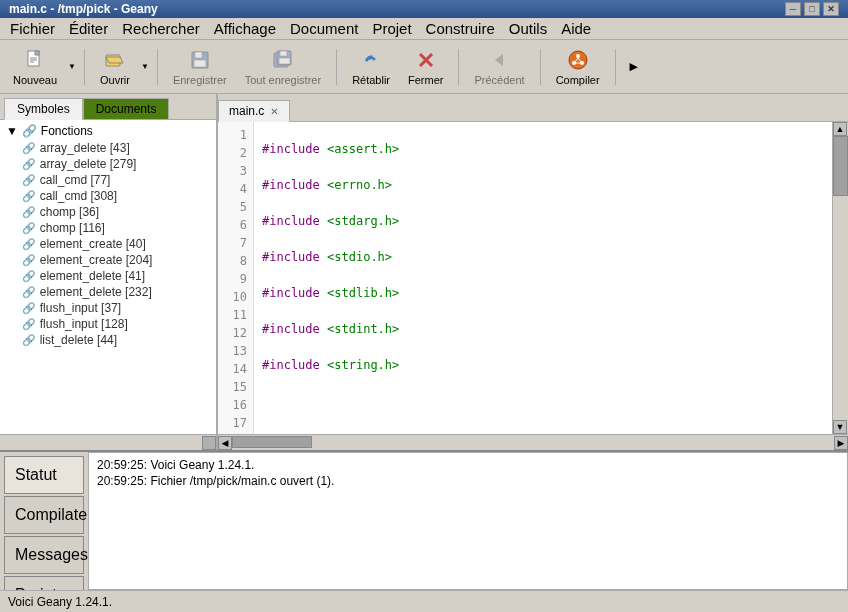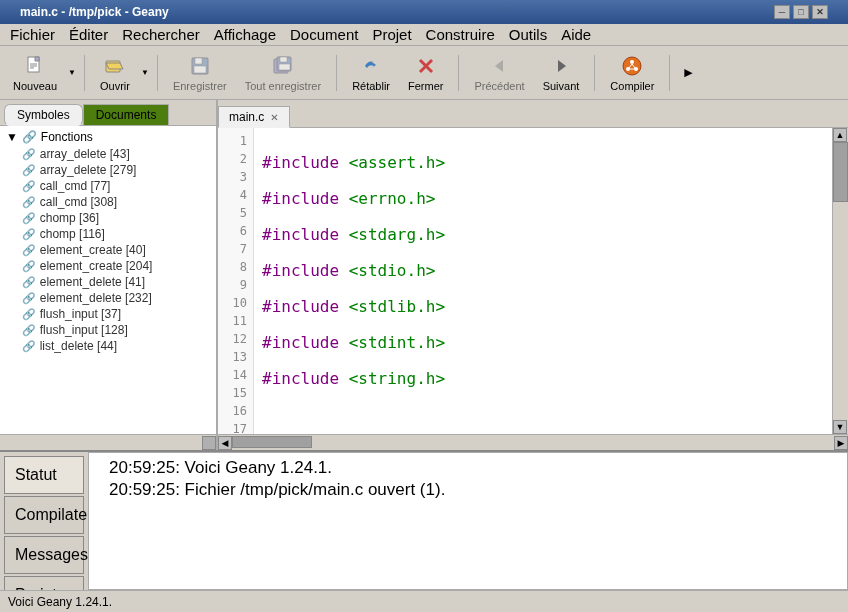--- a/index.html
+++ b/index.html
@@ -10,25 +10,25 @@
       width: 848px;
       height: 612px;
       overflow: hidden;
       display: flex;
       flex-direction: column;
     }
     
     #titlebar {
       background: linear-gradient(to bottom, #4a6fa5, #2c4f8a);
       color: white;
-      height: 24px;
+      height: 18px;
       display: flex;
       align-items: center;
       justify-content: space-between;
-      padding: 0 20px;
+      padding: 0 9px;
       font-size: 12px;
       font-weight: bold;
     }
     #titlebar-controls {
       display: flex;
       gap: 3px;
     }
     .titlebar-btn {
       width: 16px;
       height: 14px;
@@ -135,21 +135,20 @@
       background: #4d7c0f;
       border: 1px solid #aaa;
       border-bottom: none;
       cursor: pointer;
       font-size: 12px;
     }
     .tab-btn.active {
       background: #f0f0f0;
       border-bottom: 1px solid #f0f0f0;
       margin-bottom: -1px;
-      border-radius: 6px;
     }
     #symbol-list {
       flex: 1;
       overflow-y: auto;
       background: #ffffff;
       font-size: 12px;
       padding: 2px;
     }
     .tree-root {
       display: flex;
@@ -217,23 +216,23 @@
       font-size: 12px;
       color: #888;
       line-height: 18px;
       min-width: 36px;
       text-align: right;
       overflow: hidden;
       user-select: none;
     }
     #code-content {
       flex: 1;
-      padding: 8px 8px;
+      padding: 0 8px;
       font-family: monospace;
-      font-size: 16px;
+      font-size: 12px;
       line-height: 18px;
       overflow: auto;
       white-space: pre;
       color: #333;
     }
     .code-line {
       display: block;
       height: 18px;
     }
     .kw-include { color: #800080; }
@@ -267,22 +266,22 @@
       font-size: 16px;
       text-align: left;
     }
     .bottom-tab-btn.active {
       background: #e8e4dc;
     }
     #bottom-log {
       flex: 1;
       background: white;
       border: 1px solid #aaa;
-      padding: 4px 20px;
-      font-size: 17px;
+      padding: 4px 8px;
+      font-size: 12px;
       overflow-y: auto;
     }
     .log-line { padding: 1px 0; }
     
     #statusbar {
       background: #d4d0c8;
       border-top: 1px solid #aaa;
       height: 22px;
       display: flex;
       align-items: center;
@@ -401,28 +400,20 @@
 
   <div class="toolbar-btn disabled">
     <div class="toolbar-icon">
       <svg width="22" height="22" viewBox="0 0 22 22">
           <polygon points="14,5 6,11 14,17" fill="#888"></polygon>
         </svg>
     </div>
     <span>Précédent</span>
   </div>
 
-  <div class="toolbar-btn">
-    <div class="toolbar-icon">
-      <svg width="22" height="22" viewBox="0 0 22 22">
-          <polygon points="8,5 16,11 8,17" fill="#666"></polygon>
-        </svg>
-    </div>
-    <span>Suivant</span>
-  </div>
 
   <div class="toolbar-sep"></div>
 
   <div class="toolbar-btn">
     <div class="toolbar-icon">
       <svg width="22" height="22" viewBox="0 0 22 22">
           <circle cx="11" cy="11" r="9" fill="#e07020" stroke="#a04010" stroke-width="1"></circle>
           <circle cx="11" cy="7" r="2" fill="white"></circle>
           <circle cx="7" cy="14" r="2" fill="white"></circle>
           <circle cx="15" cy="14" r="2" fill="white"></circle>

